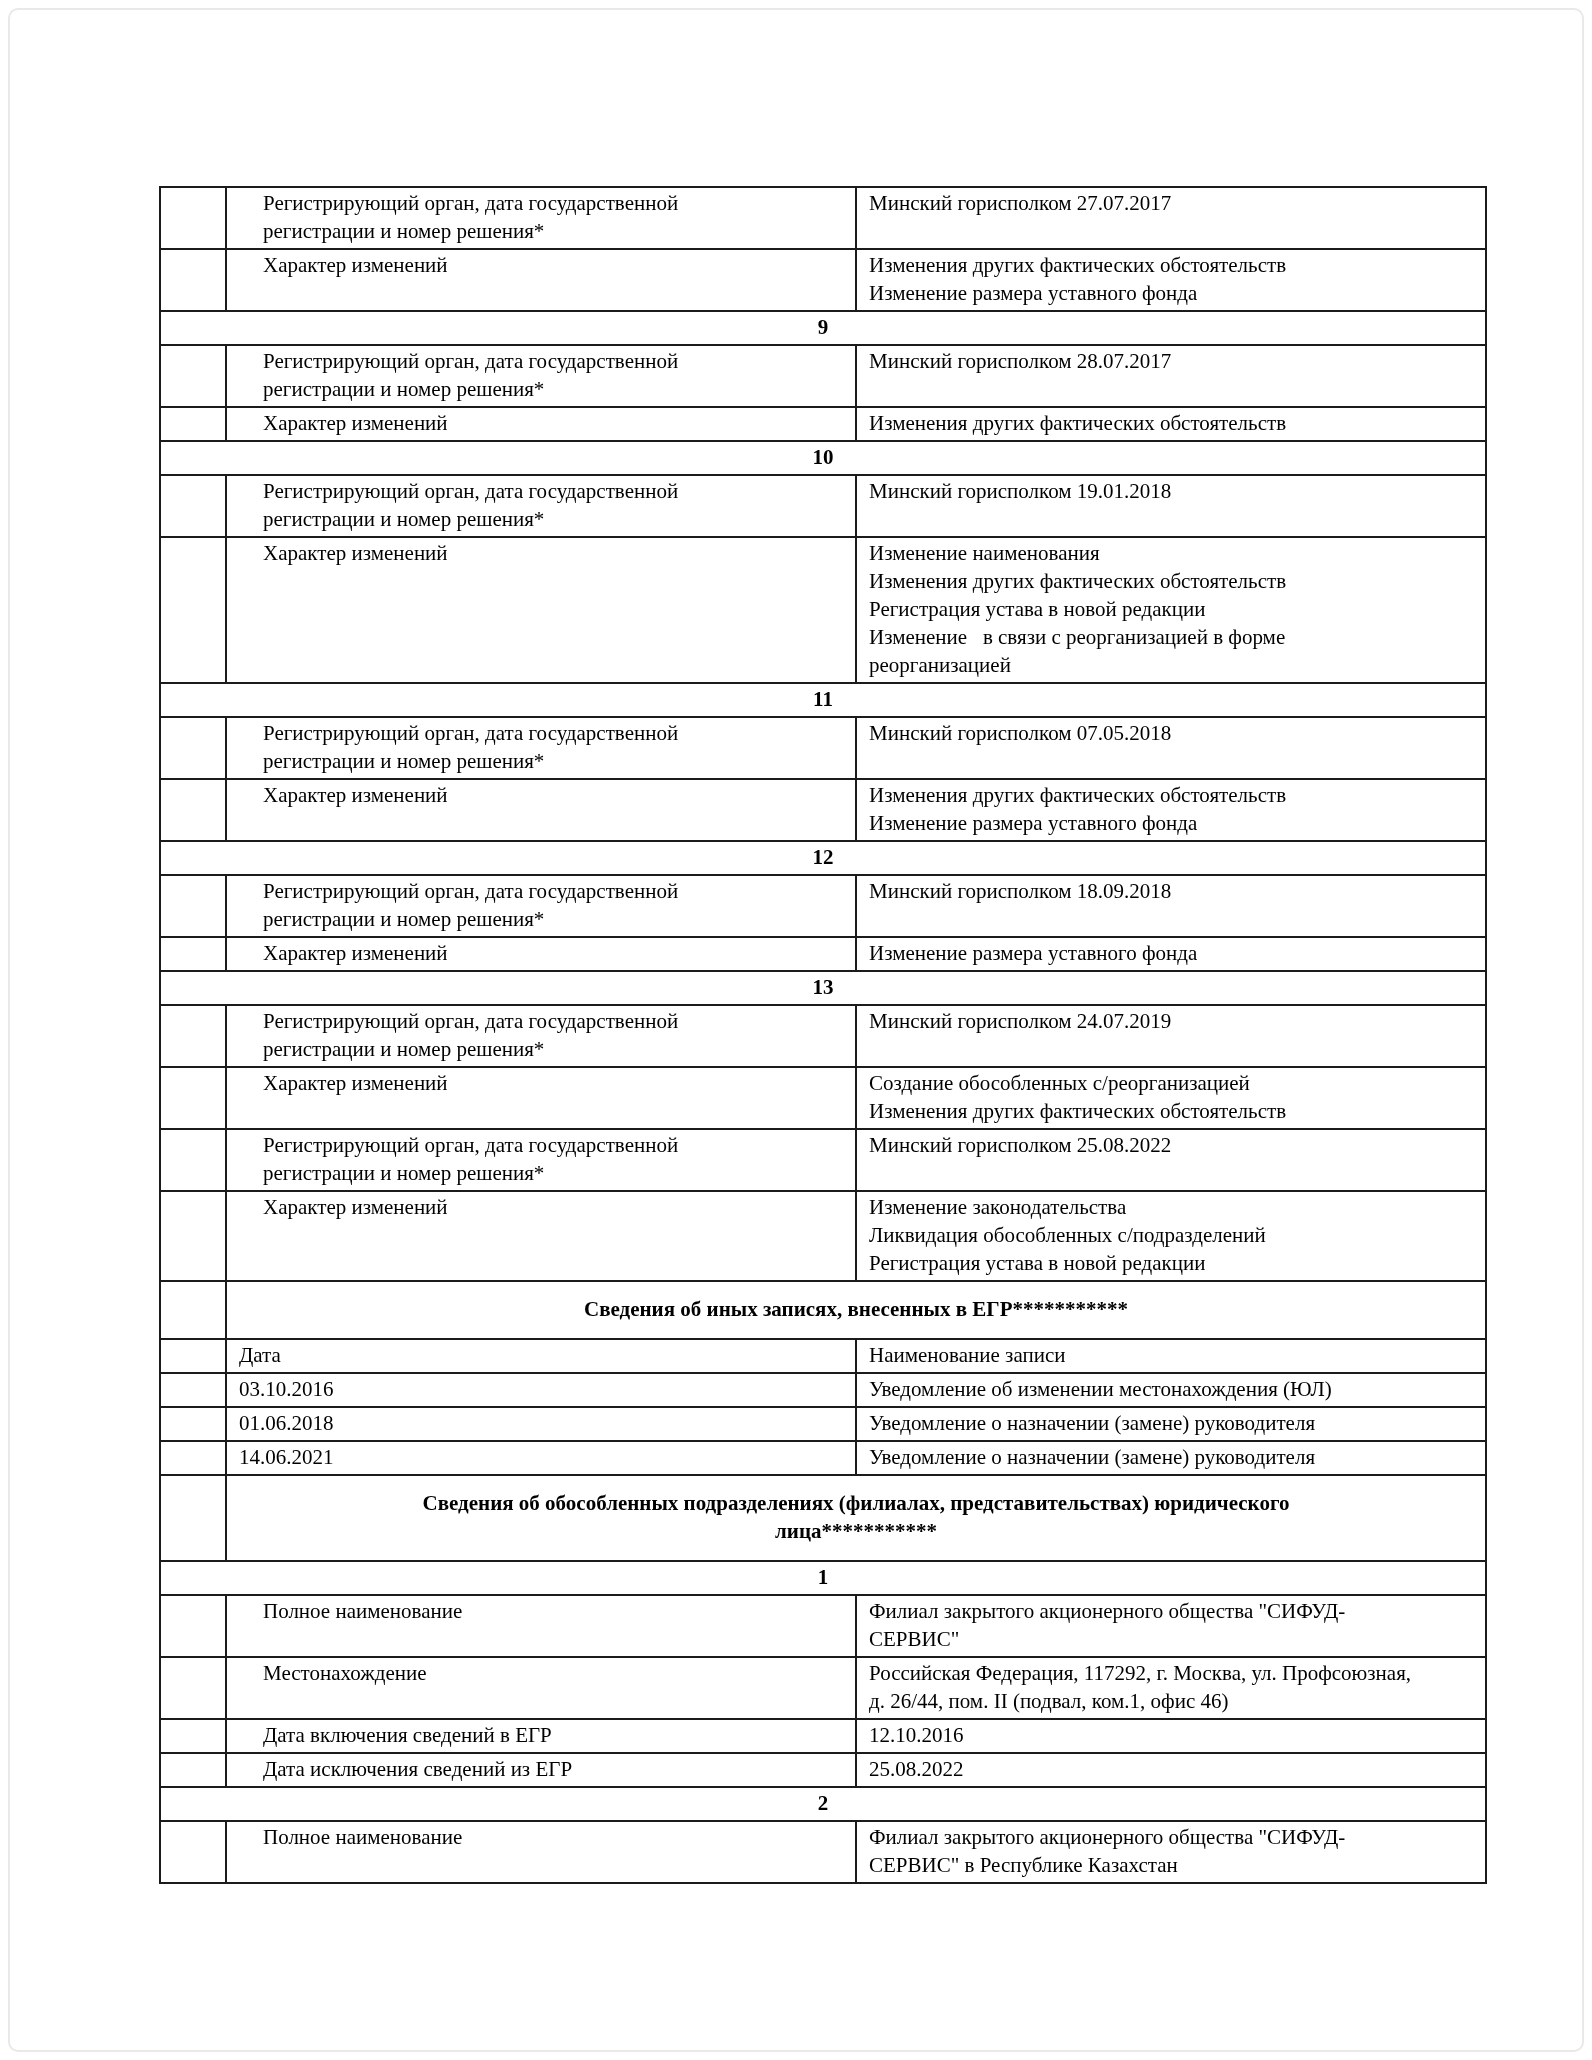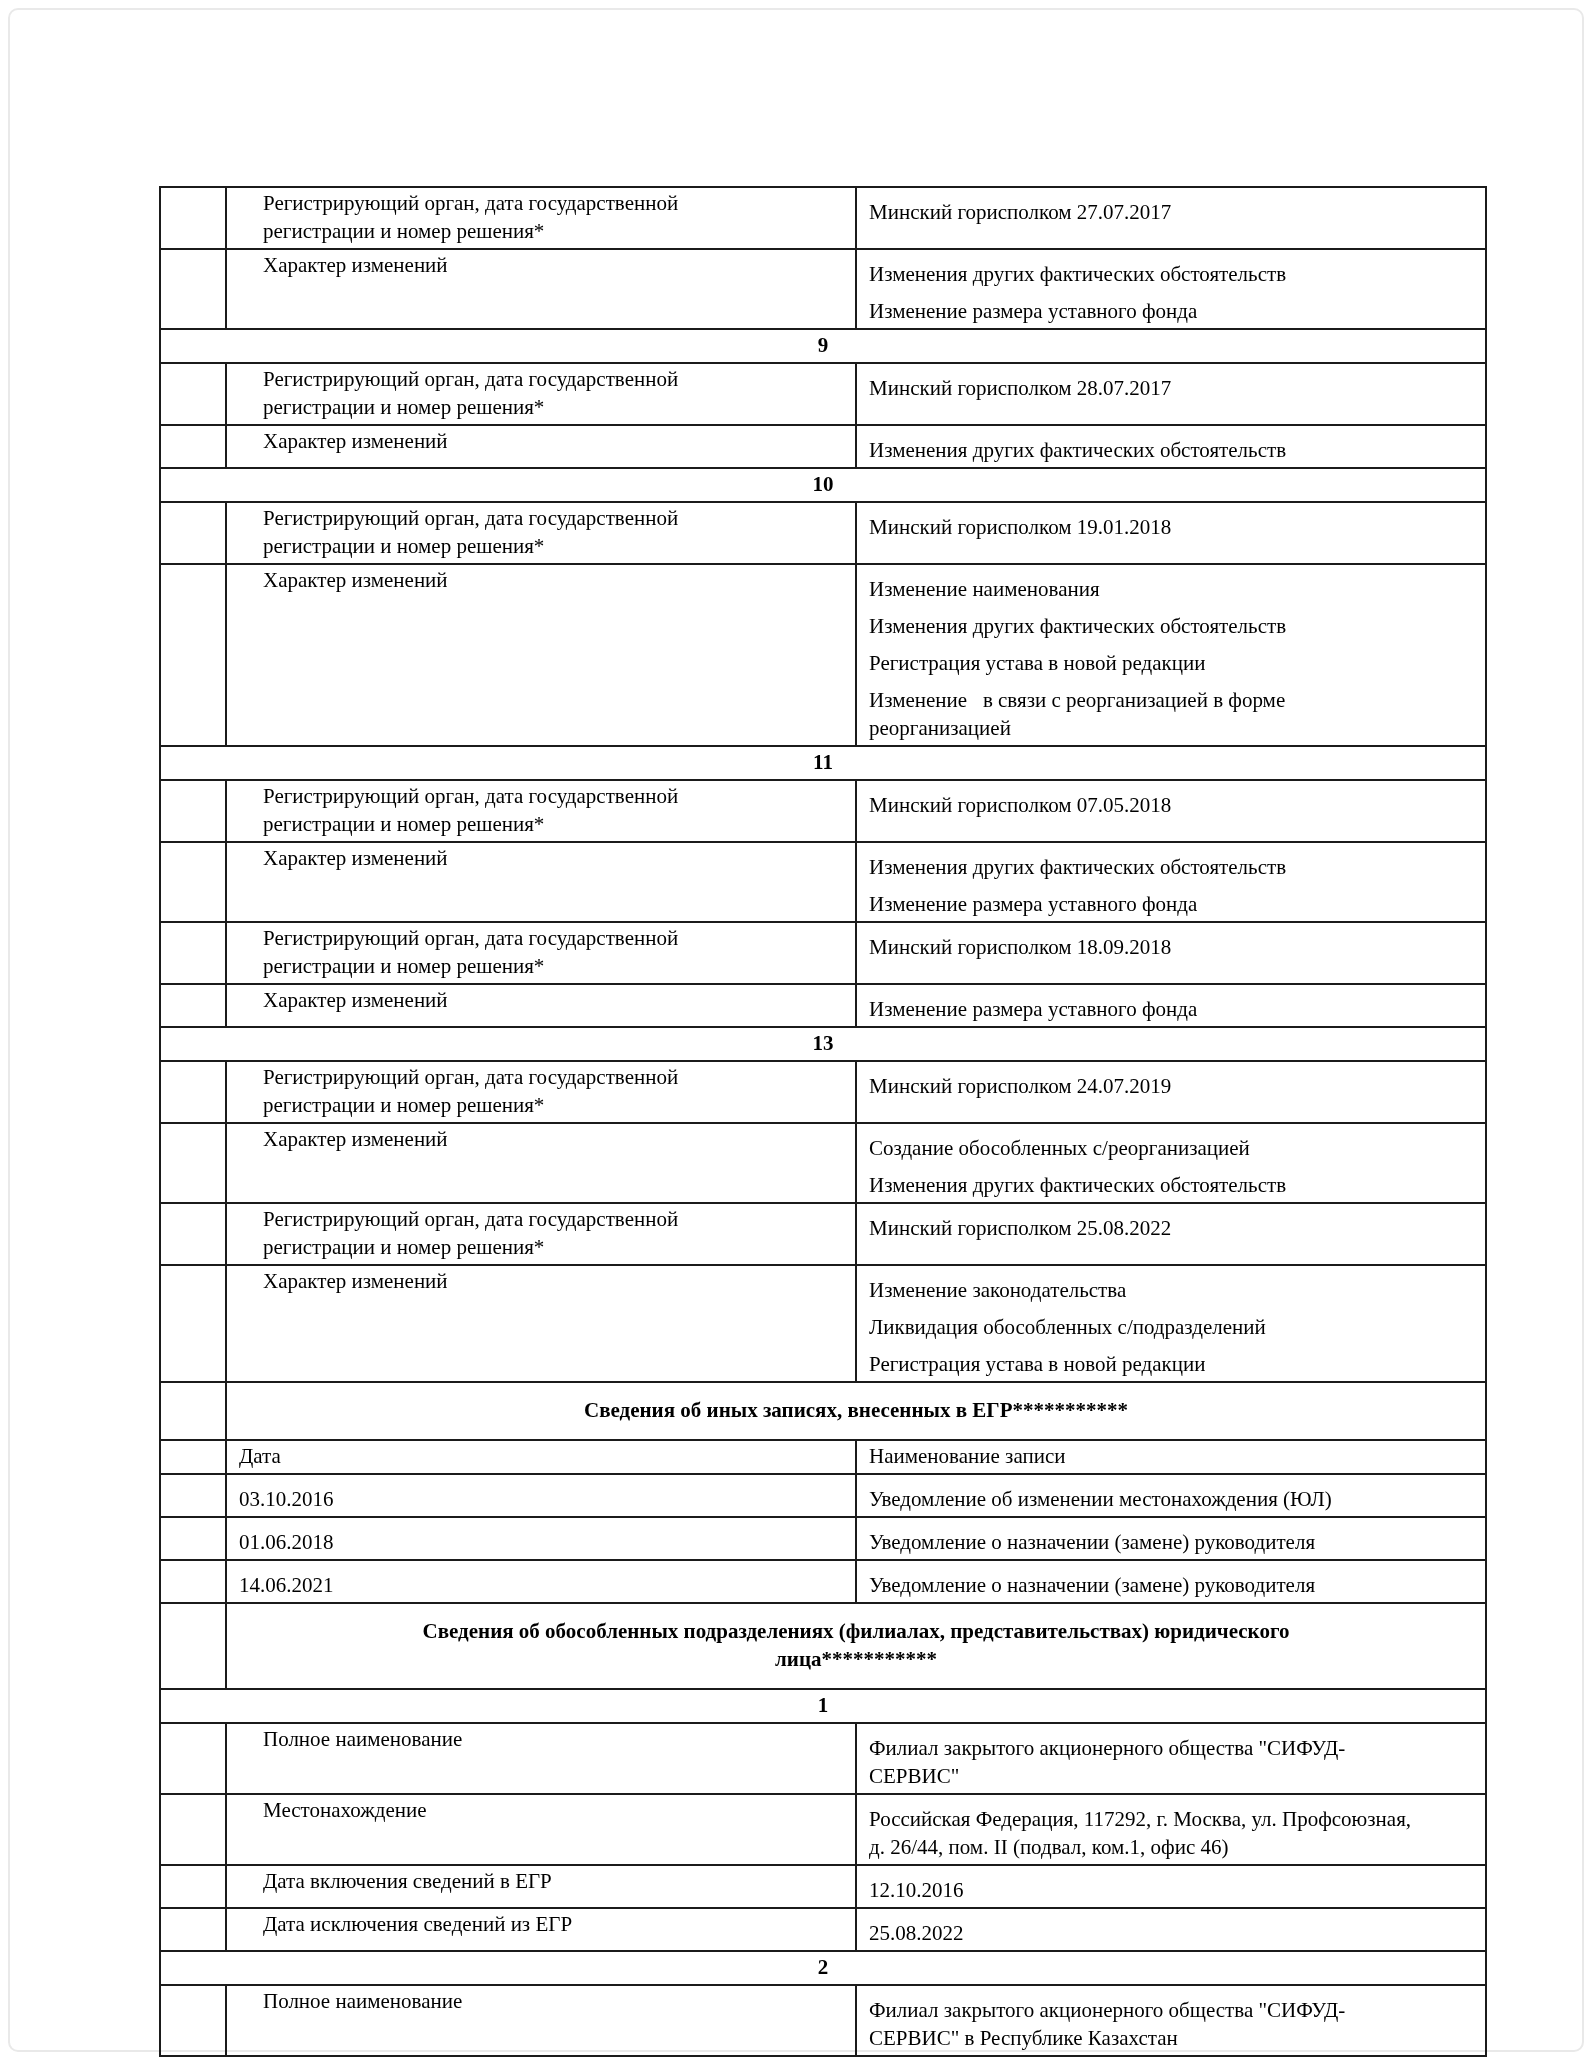--- a/index.html
+++ b/index.html
@@ -40,21 +40,20 @@
   td.c-num {
     text-align: center;
     font-weight: bold;
     padding: 3px 0 4px 0;
   }
   td.c-center { text-align: left; }
   .label-text { max-width: 520px; margin-left: 24px; }
   .value-text, .value-line {
     max-width: 545px;
     white-space: pre-wrap;
-    margin-top: 9px;
   }
   .section-text {
     font-weight: bold;
     text-align: center;
     max-width: 1020px;
     margin: 12px auto;
   }
 </style>
 </head>
 <body>
@@ -153,20 +152,23 @@
       <td>
           <div class="label-text">Характер изменений</div>
         </td>
       <td>
         <div class="value-line">Изменения других фактических обстоятельств</div>
         <div class="value-line">Изменение размера уставного фонда</div>
       </td>
     </tr>
 
     <tr>
+      <td class="c-num" colspan="3">12</td>
+    </tr>
+    <tr>
       <td class="c-empty"></td>
       <td>
           <div class="label-text">Регистрирующий орган, дата государственной регистрации и номер решения*</div>
         </td>
       <td>
           <div class="value-text">Минский горисполком 18.09.2018</div>
         </td>
     </tr>
     <tr>
       <td class="c-empty"></td>

